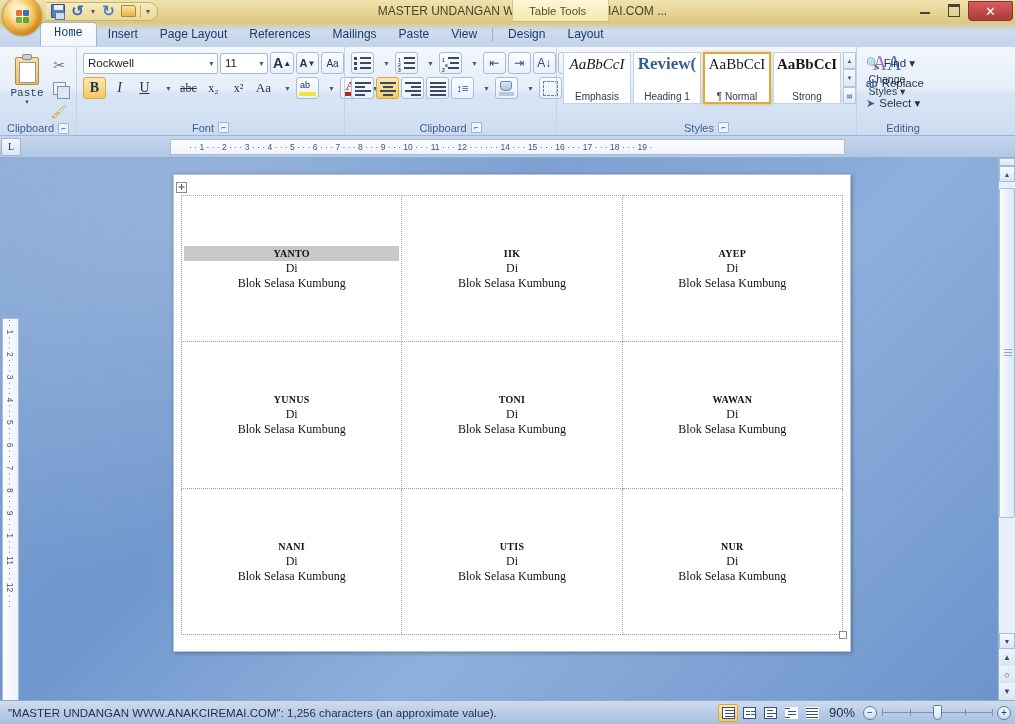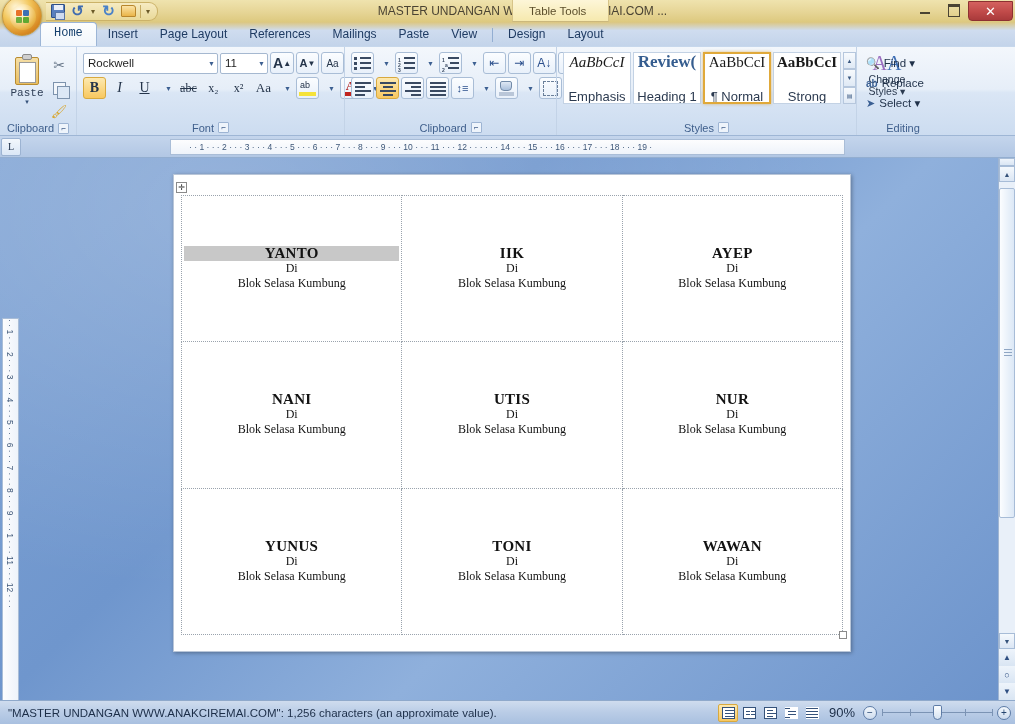--- a/index.html
+++ b/index.html
@@ -206,21 +206,21 @@
     width: 68px; height: 52px; background:#fff; border:1px solid #c3d2e4;
     display:flex; flex-direction:column; align-items:center; justify-content:center;
     cursor:pointer; overflow:hidden;
   }
   .style-card.sel { border:2px solid #e0a93a; box-shadow: inset 0 0 0 1px #fff, 0 0 3px rgba(210,150,40,.6); }
   .style-prev { font-family:"Liberation Serif",serif; font-size:15px; line-height:20px; white-space:nowrap; }
   .sp-emph { font-style: italic; color:#1a1a1a; }
   .sp-h1 { color:#355d8f; font-weight:bold; font-size:17px; }
   .sp-norm { color:#1a1a1a; }
   .sp-strong { color:#1a1a1a; font-weight:bold; }
-  .style-name { font-size:13px; color:#2b3a50; margin-top:17px; white-space:nowrap; }
+  .style-name { font-size:10px; color:#2b3a50; margin-top:17px; white-space:nowrap; }
   .gallery-scroll { display:flex; flex-direction:column; width:13px; }
   .gs-btn { flex:1; border:1px solid #b6c7dd; background:linear-gradient(180deg,#f7fafd,#dfe9f5);
             font-size:6px; display:flex;align-items:center;justify-content:center;color:#3a5880;cursor:pointer; }
   .change-styles {
     width:58px; display:flex; flex-direction:column; align-items:center; cursor:pointer; padding-top:1px;
   }
   .cs-ico { font-family:"Liberation Serif",serif; font-size:20px; line-height:20px; }
   .cs-a1 { color:#9b6fc0; }
   .cs-a2 { color:#3f6fb5; }
   .cs-text { font-size:10.5px; color:#2b3a50; text-align:center; line-height:11px; margin-top:1px; }
@@ -294,21 +294,21 @@
     position:absolute; right:-4px; bottom:-4px; width:8px; height:8px;
     background:#fff; border:1px solid #8a8a8a; cursor:nwse-resize;
   }
   .tbl { width:100%; height:100%; border-collapse: collapse; table-layout: fixed; }
   .tbl td {
     border: 1px dotted #9aa3ad;
     text-align: center; vertical-align: middle;
     font-family: "Liberation Serif", serif;
     padding: 4px 2px;
   }
-  .cell-name { font-weight: bold; font-size: 15px; color:#121212; letter-spacing:.3px; line-height:15px; }
+  .cell-name { font-weight: bold; font-size: 10px; color:#121212; letter-spacing:.3px; line-height:15px; }
   .cell-name.selected { background:#c8c8c8; padding: 0 3px; }
   .cell-di { font-size: 12px; color:#121212; line-height:15px; }
   .cell-addr { font-size: 12px; color:#121212; line-height:15px; }
 
   
   .vscroll {
     position:absolute; right:0; top:0; width:17px; bottom:0;
     background: linear-gradient(90deg,#dfe8f4,#cfdcee);
     border-left:1px solid #9fb5d2; display:flex; flex-direction:column;
   }
@@ -728,48 +728,48 @@
               <div class="cell-addr">Blok Selasa Kumbung</div>
             </td>
             <td>
               <div class="cell-name">AYEP</div>
               <div class="cell-di">Di</div>
               <div class="cell-addr">Blok Selasa Kumbung</div>
             </td>
           </tr>
           <tr>
             <td>
+              <div class="cell-name">YUNUS</div>
+              <div class="cell-di">Di</div>
+              <div class="cell-addr">Blok Selasa Kumbung</div>
+            </td>
+            <td>
+              <div class="cell-name">TONI</div>
+              <div class="cell-di">Di</div>
+              <div class="cell-addr">Blok Selasa Kumbung</div>
+            </td>
+            <td>
+              <div class="cell-name">WAWAN</div>
+              <div class="cell-di">Di</div>
+              <div class="cell-addr">Blok Selasa Kumbung</div>
+            </td>
+          </tr>
+          <tr>
+            <td>
               <div class="cell-name">NANI</div>
               <div class="cell-di">Di</div>
               <div class="cell-addr">Blok Selasa Kumbung</div>
             </td>
             <td>
               <div class="cell-name">UTIS</div>
               <div class="cell-di">Di</div>
               <div class="cell-addr">Blok Selasa Kumbung</div>
             </td>
             <td>
               <div class="cell-name">NUR</div>
-              <div class="cell-di">Di</div>
-              <div class="cell-addr">Blok Selasa Kumbung</div>
-            </td>
-          </tr>
-          <tr>
-            <td>
-              <div class="cell-name">YUNUS</div>
-              <div class="cell-di">Di</div>
-              <div class="cell-addr">Blok Selasa Kumbung</div>
-            </td>
-            <td>
-              <div class="cell-name">TONI</div>
-              <div class="cell-di">Di</div>
-              <div class="cell-addr">Blok Selasa Kumbung</div>
-            </td>
-            <td>
-              <div class="cell-name">WAWAN</div>
               <div class="cell-di">Di</div>
               <div class="cell-addr">Blok Selasa Kumbung</div>
             </td>
           </tr>
         </tbody>
           </table>
         <div class="resize-handle"></div>
       </div>
     </div>
 

